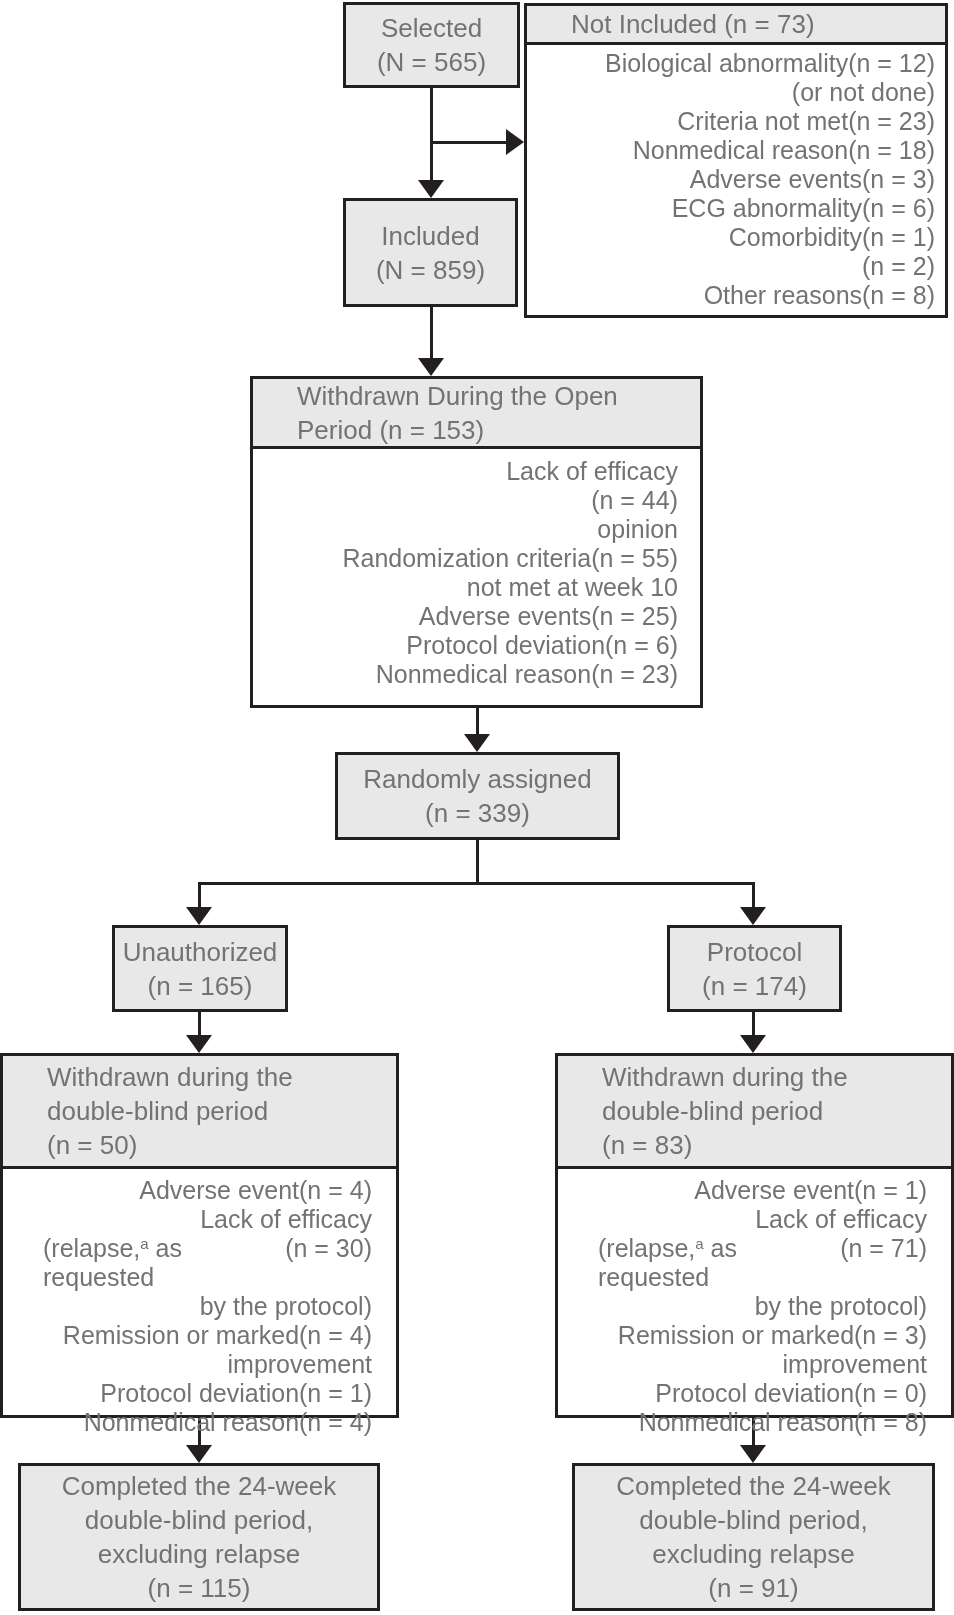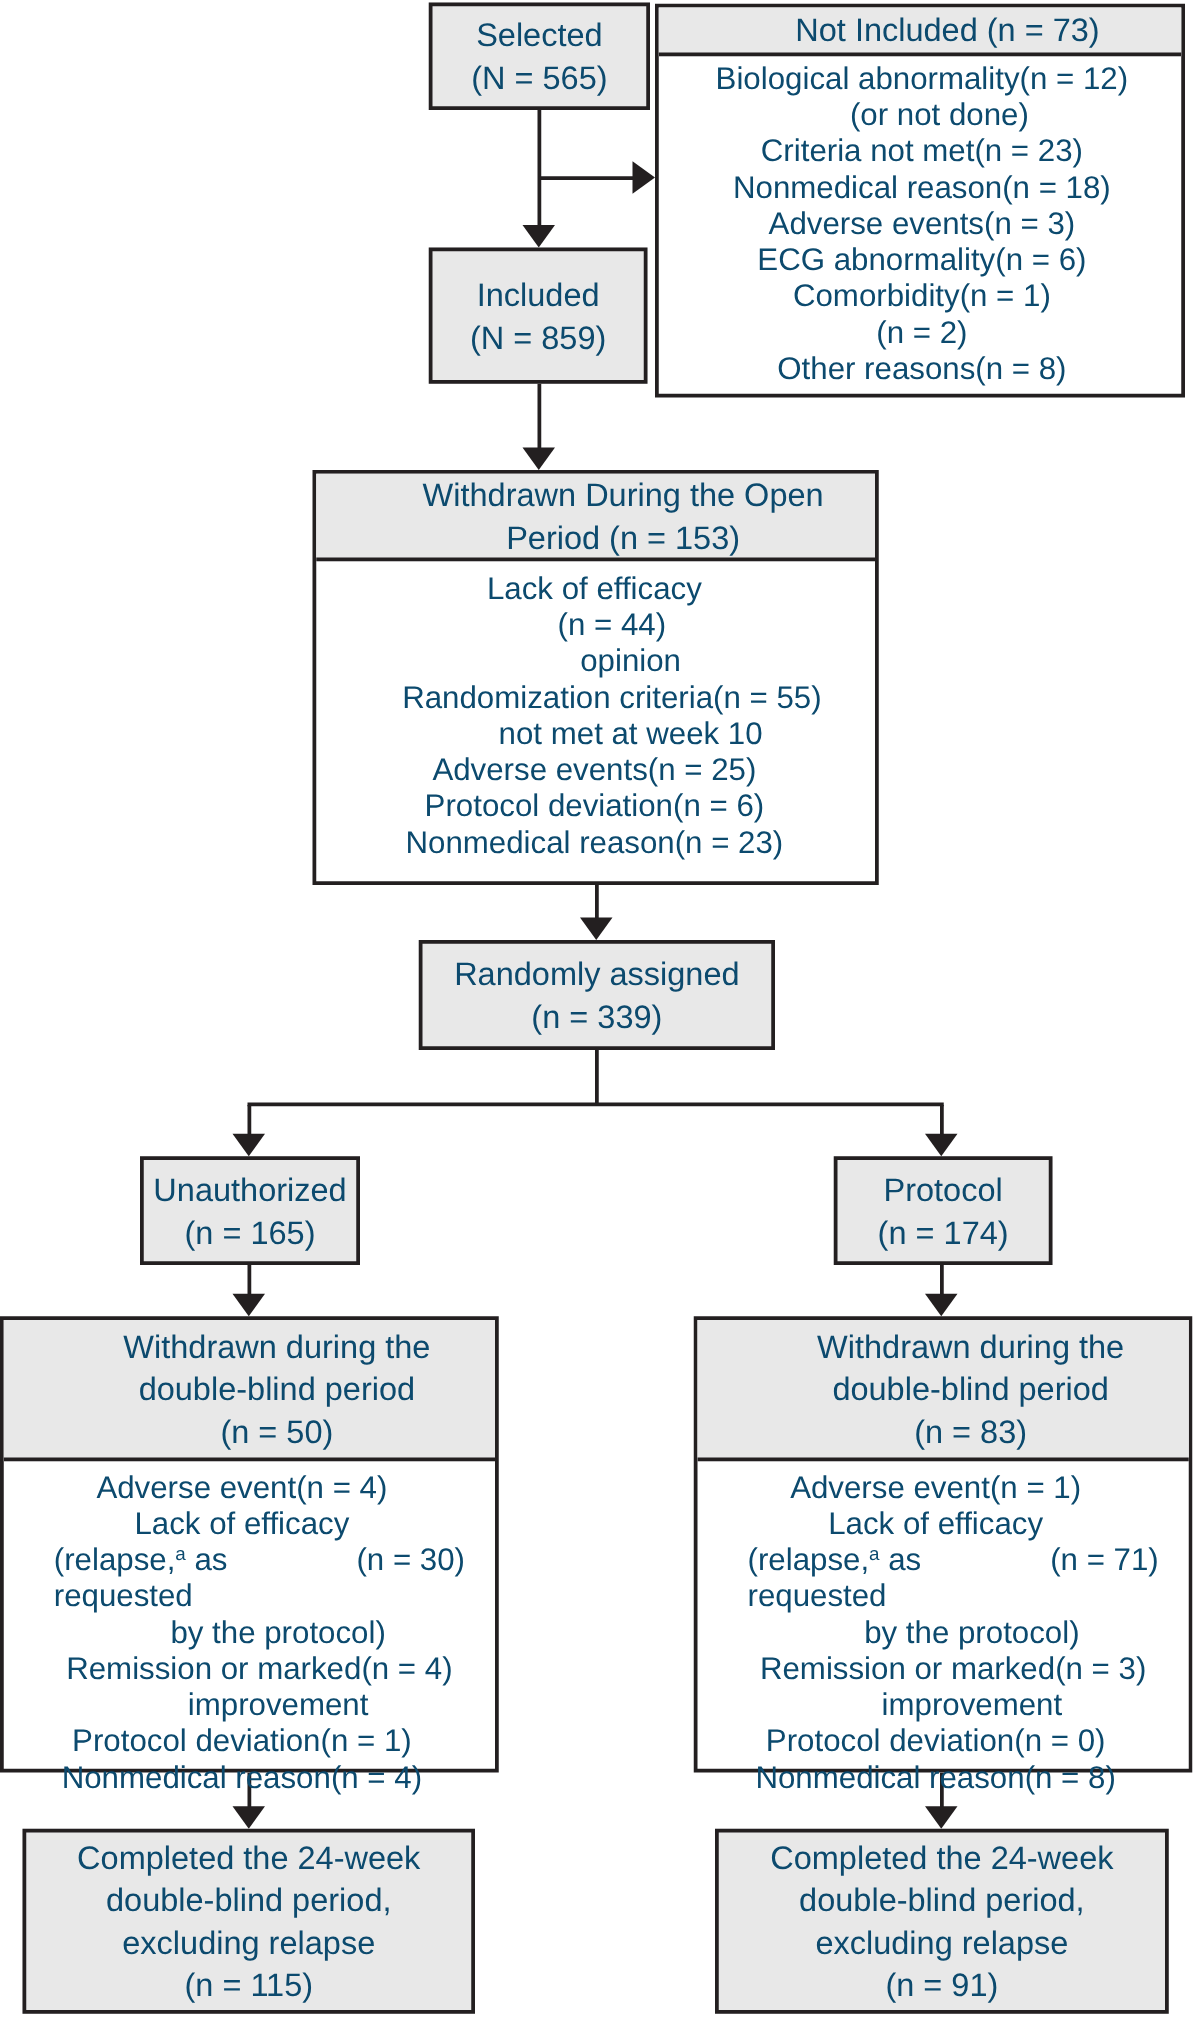--- a/index.html
+++ b/index.html
@@ -1,38 +1,38 @@
 <!DOCTYPE html>
 <html><head>
 <meta charset="utf-8">
 <style>
   * { margin:0; padding:0; box-sizing:border-box; }
   html,body { background:#ffffff; }
   .canvas {
     position:relative; width:954px; height:1615px; background:#ffffff;
-    font-family:"Liberation Sans", sans-serif; color:#0c4a6e;
+    font-family:"Liberation Sans", sans-serif; color:#737373;
   }
   
   .box {
     position:absolute; background:#e8e8e8; border:3px solid #231f20;
     display:flex; flex-direction:column; justify-content:center; align-items:center;
     text-align:center; font-size:26px; line-height:34px;
   }
   .box span { display:block; }
   
   .panel { position:absolute; border:3px solid #231f20; background:#ffffff; display:flex; flex-direction:column; }
   .phead {
-    background:#e8e8e8; border-bottom:3px solid #231f20; text-align:center;
+    background:#e8e8e8; border-bottom:3px solid #231f20; text-align:left;
     font-size:26px; line-height:34px; display:flex; flex-direction:column; justify-content:center;
     flex:0 0 auto;
     padding-left:44px;
   }
   .phead span { display:block; }
   .pbody { flex:1; font-size:25px; line-height:29px; }
-  .row { display:flex; justify-content:center; align-items:flex-start; }
+  .row { display:flex; justify-content:flex-end; align-items:flex-start; }
   .row .lbl { text-align:left; }
   .row .cnt { white-space:nowrap; text-align:right; }
   .i1 { padding-left:28px; }
   .i2 { padding-left:58px; }
   sup.fnmark { font-size:15px; line-height:0; vertical-align:8px; }
   
   .vline { position:absolute; width:3px; background:#231f20; }
   .hline { position:absolute; height:3px; background:#231f20; }
   .arrow-down {
     position:absolute; width:0; height:0;

